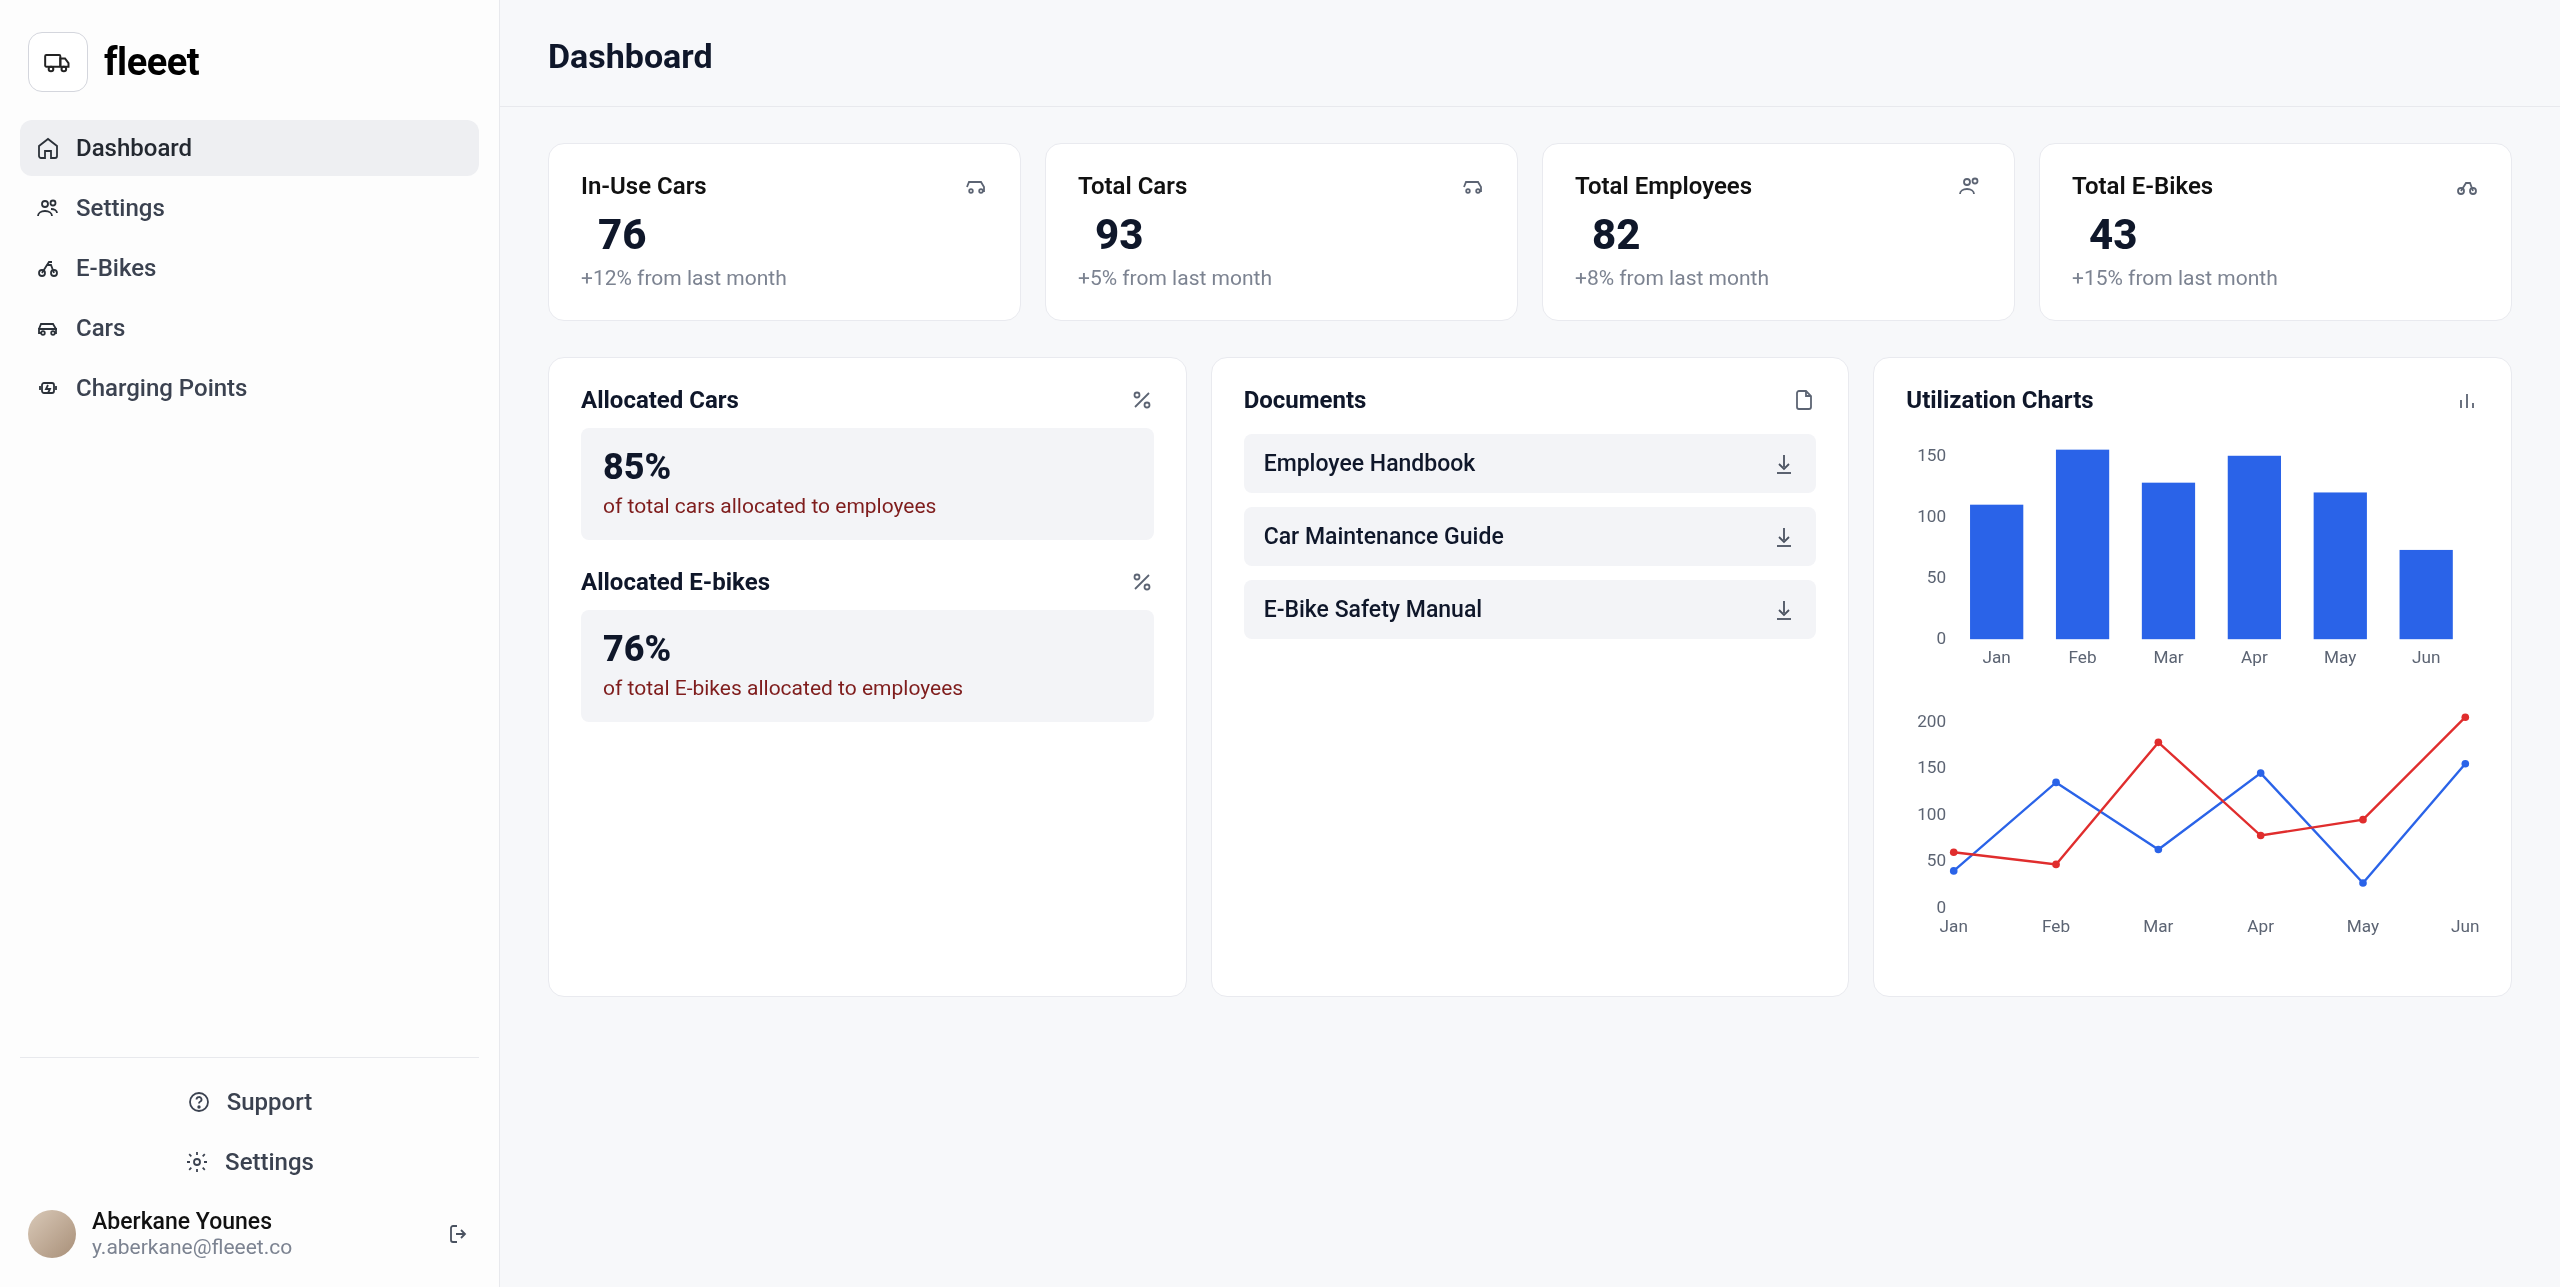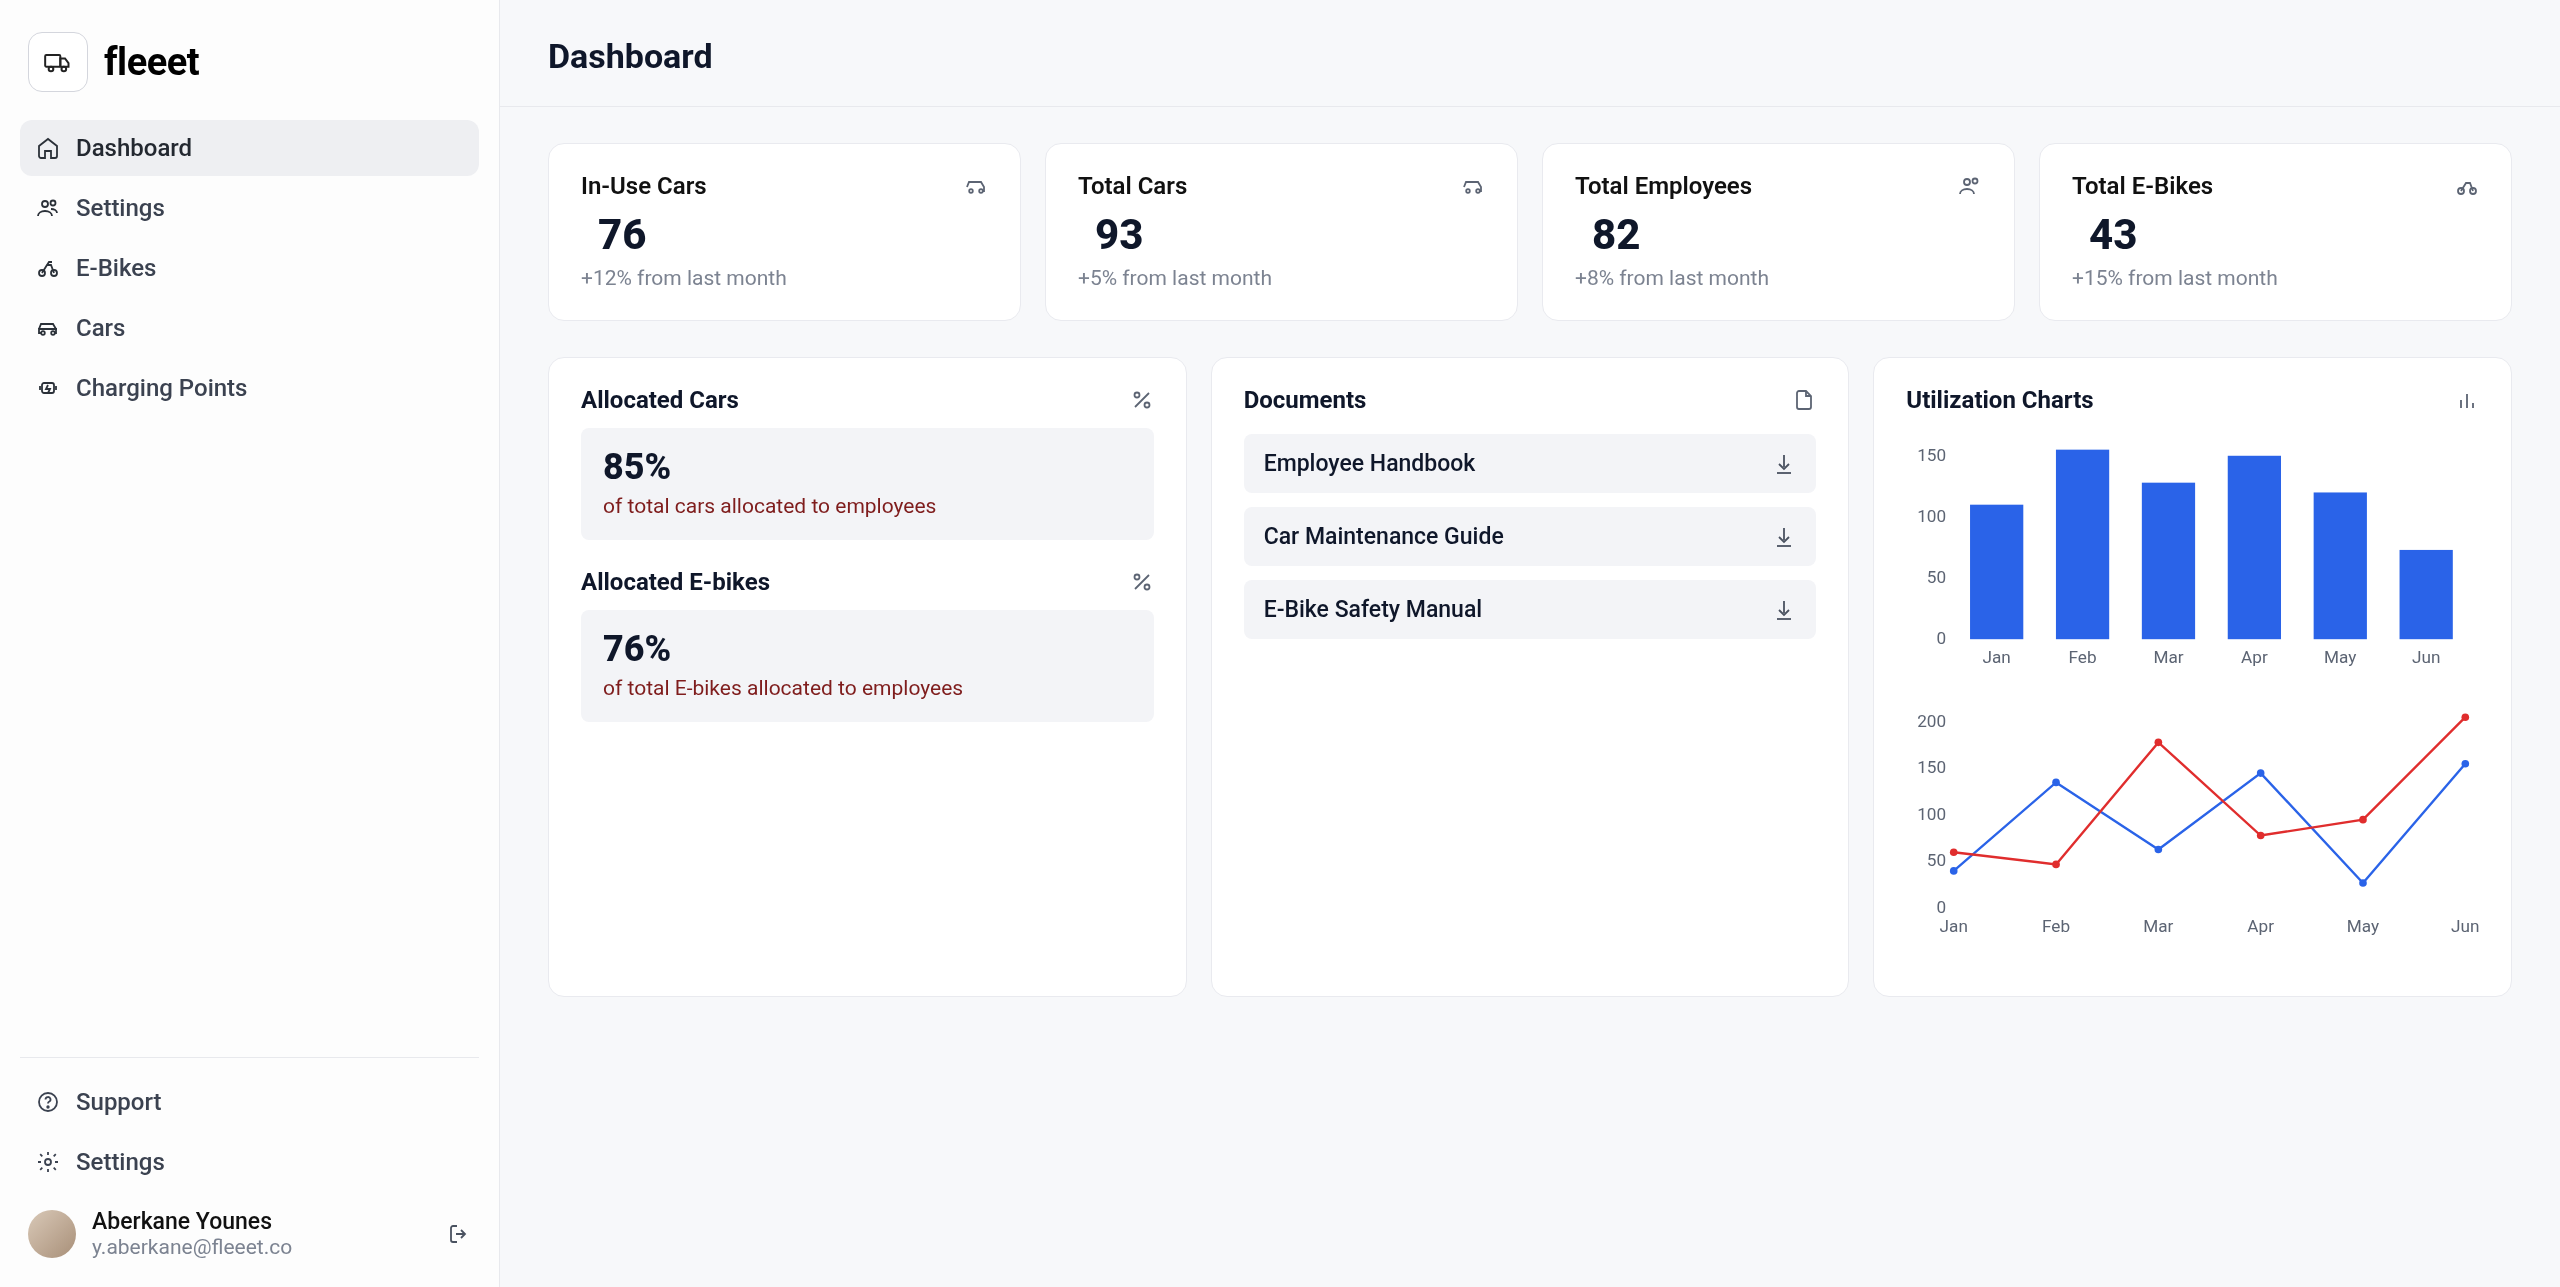--- a/index.html
+++ b/index.html
@@ -75,20 +75,21 @@
   .bottom-item {
     display: flex;
     align-items: center;
     gap: 16px;
     padding: 14px 16px;
     border-radius: 12px;
     color: #3b4250;
     font-size: 24px;
     font-weight: 500;
     cursor: pointer;
+    justify-content: center;
   }
   .user-row {
     display: flex;
     align-items: center;
     gap: 16px;
     padding: 14px 8px 4px 8px;
   }
   .avatar {
     width: 48px;
     height: 48px;

